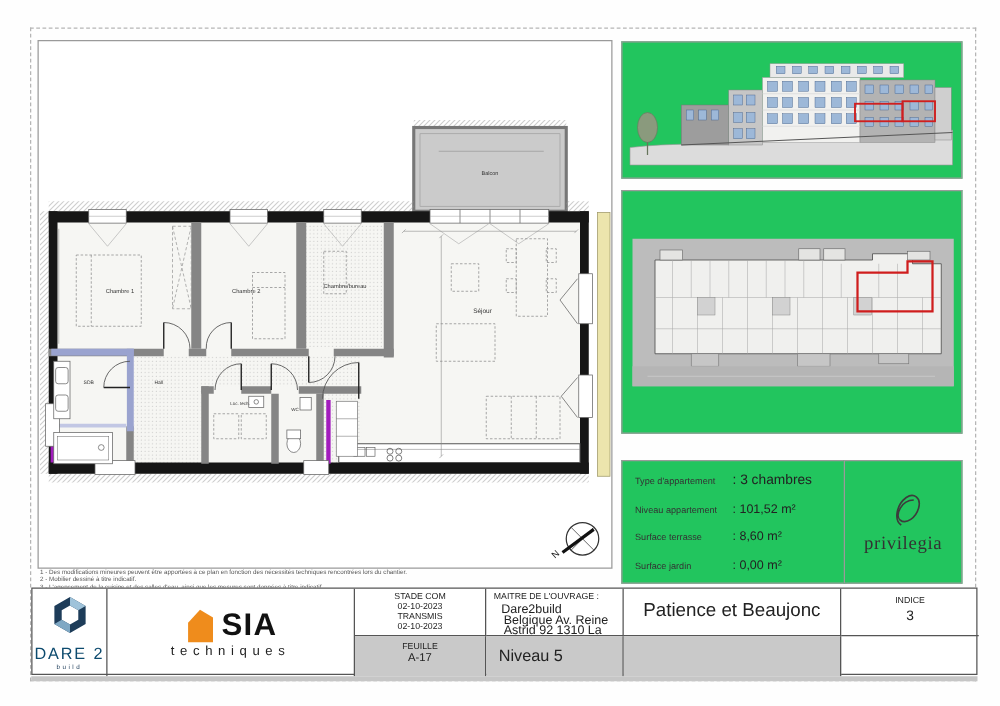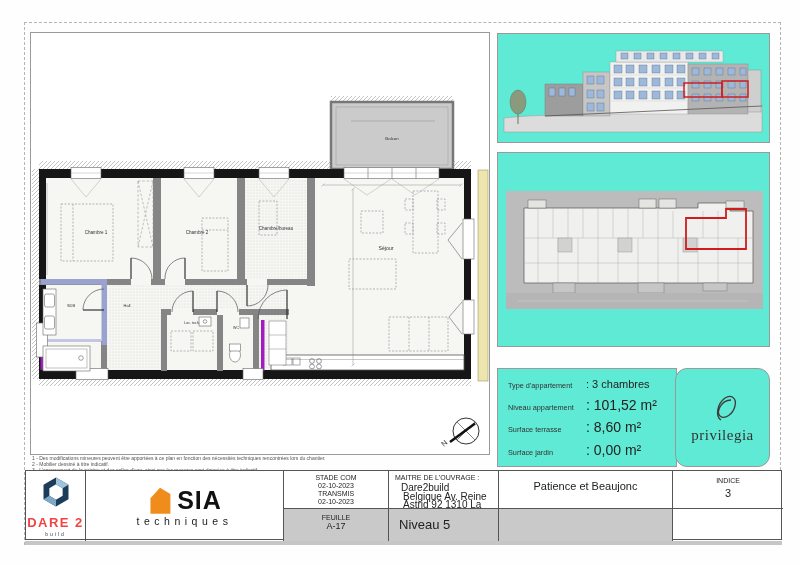--- a/index.html
+++ b/index.html
@@ -4,53 +4,53 @@
 <style>
   html,body{margin:0;padding:0;background:#ffffff;}
   .page{position:relative;width:800px;height:565px;background:#fefefe;overflow:hidden;
         font-family:"Liberation Sans",sans-serif;color:#222;}
   .dashed-frame{position:absolute;left:24px;top:22px;width:755px;height:521px;
         border:1px dashed #b5b5b5;}
   .plan-box{position:absolute;left:30px;top:32px;width:458px;height:421px;
         border:1px solid #9a9a9a;background:#fff;}
   .footnotes{position:absolute;left:32px;top:456px;width:430px;font-size:5px;
         line-height:5.8px;color:#555;}
-  .box{position:absolute;border:1px solid #9a9a9a;background:#5eead4;}
+  .box{position:absolute;border:1px solid #9a9a9a;background:#22c55e;}
   .elev-box{left:497px;top:33px;width:271px;height:108px;}
   .site-box{left:497px;top:152px;width:271px;height:193px;}
   .info-box{left:497px;top:368px;width:178px;height:97px;}
   .priv-box{left:675px;top:368px;width:93px;height:97px;display:flex;flex-direction:column;
-        align-items:center;justify-content:center;gap:1px;border-radius:12px;}
+        align-items:center;justify-content:center;gap:1px;}
   .info-rows{padding:9px 8px 6px 10px;display:flex;flex-direction:column;justify-content:space-between;height:80px;}
   .info-row{display:flex;align-items:baseline;}
   .info-label{font-size:7.3px;color:#333;width:78px;flex:none;}
-  .info-value{font-size:14px;color:#222;}
+  .info-value{font-size:10px;color:#222;}
   .priv-word{font-family:"Liberation Serif",serif;font-size:15px;color:#333;letter-spacing:.5px;}
   
   .titleblock{position:absolute;left:25px;top:470px;width:757px;height:70px;
         display:grid;grid-template-columns:60px 198px 105px 110px 174px 110px;
         grid-template-rows:38px 32px;border:1px solid #555;box-sizing:border-box;background:#fff;}
   .cell{border-right:1px solid #555;border-bottom:1px solid #555;box-sizing:border-box;
         overflow:hidden;}
   .gray{background:#c9c9c9;}
   .span2{grid-row:1 / span 2;border-bottom:none;display:flex;flex-direction:column;
         align-items:center;justify-content:center;}
   .c-stade{font-size:7px;text-align:center;padding-top:3px;line-height:8px;color:#222;}
   .c-feuille{font-size:7px;text-align:center;padding-top:4px;line-height:9px;}
   .c-feuille .val{font-size:9px;}
   .c-maitre{padding:3px 6px;font-size:7px;line-height:8px;}
   .c-maitre .name{font-size:10px;margin:2px 0 1px 6px;}
   .c-maitre .addr{font-size:10px;margin-left:8px;color:#222;}
   .c-niveau{font-size:13px;padding:8px 0 0 10px;}
-  .c-project{font-size:11px;text-align:center;padding-top:9px;}
+  .c-project{font-size:15px;text-align:center;padding-top:9px;}
   .c-indice{font-size:7px;text-align:center;padding-top:4px;line-height:12px;}
   .c-indice .val{font-size:11px;}
   .c-appart{font-size:6.5px;text-align:center;padding-top:4px;line-height:10px;}
   .c-appart .val{font-size:10px;}
-  .dare-word{font-size:13px;letter-spacing:1.5px;color:#ef4444;margin-top:6px;font-weight:bold;}
+  .dare-word{font-size:13px;letter-spacing:1.5px;color:#0c4a6e;margin-top:6px;}
   .dare-sub{font-size:5px;letter-spacing:2px;color:#1d3c59;margin-top:1px;}
   .sia-row{display:flex;align-items:center;gap:4px;}
   .sia-word{font-size:25px;font-weight:bold;color:#111;letter-spacing:1px;}
   .sia-sub{font-size:10.5px;letter-spacing:4.5px;color:#222;margin-top:0px;}
   .bottombar{position:absolute;left:25px;top:541px;width:757px;height:4px;background:#c6c6c6;}
   .noborder-b{border-bottom:none;}
   .noborder-r{border-right:none;}
   text{font-family:"Liberation Sans",sans-serif;}
 </style>
 </head>

